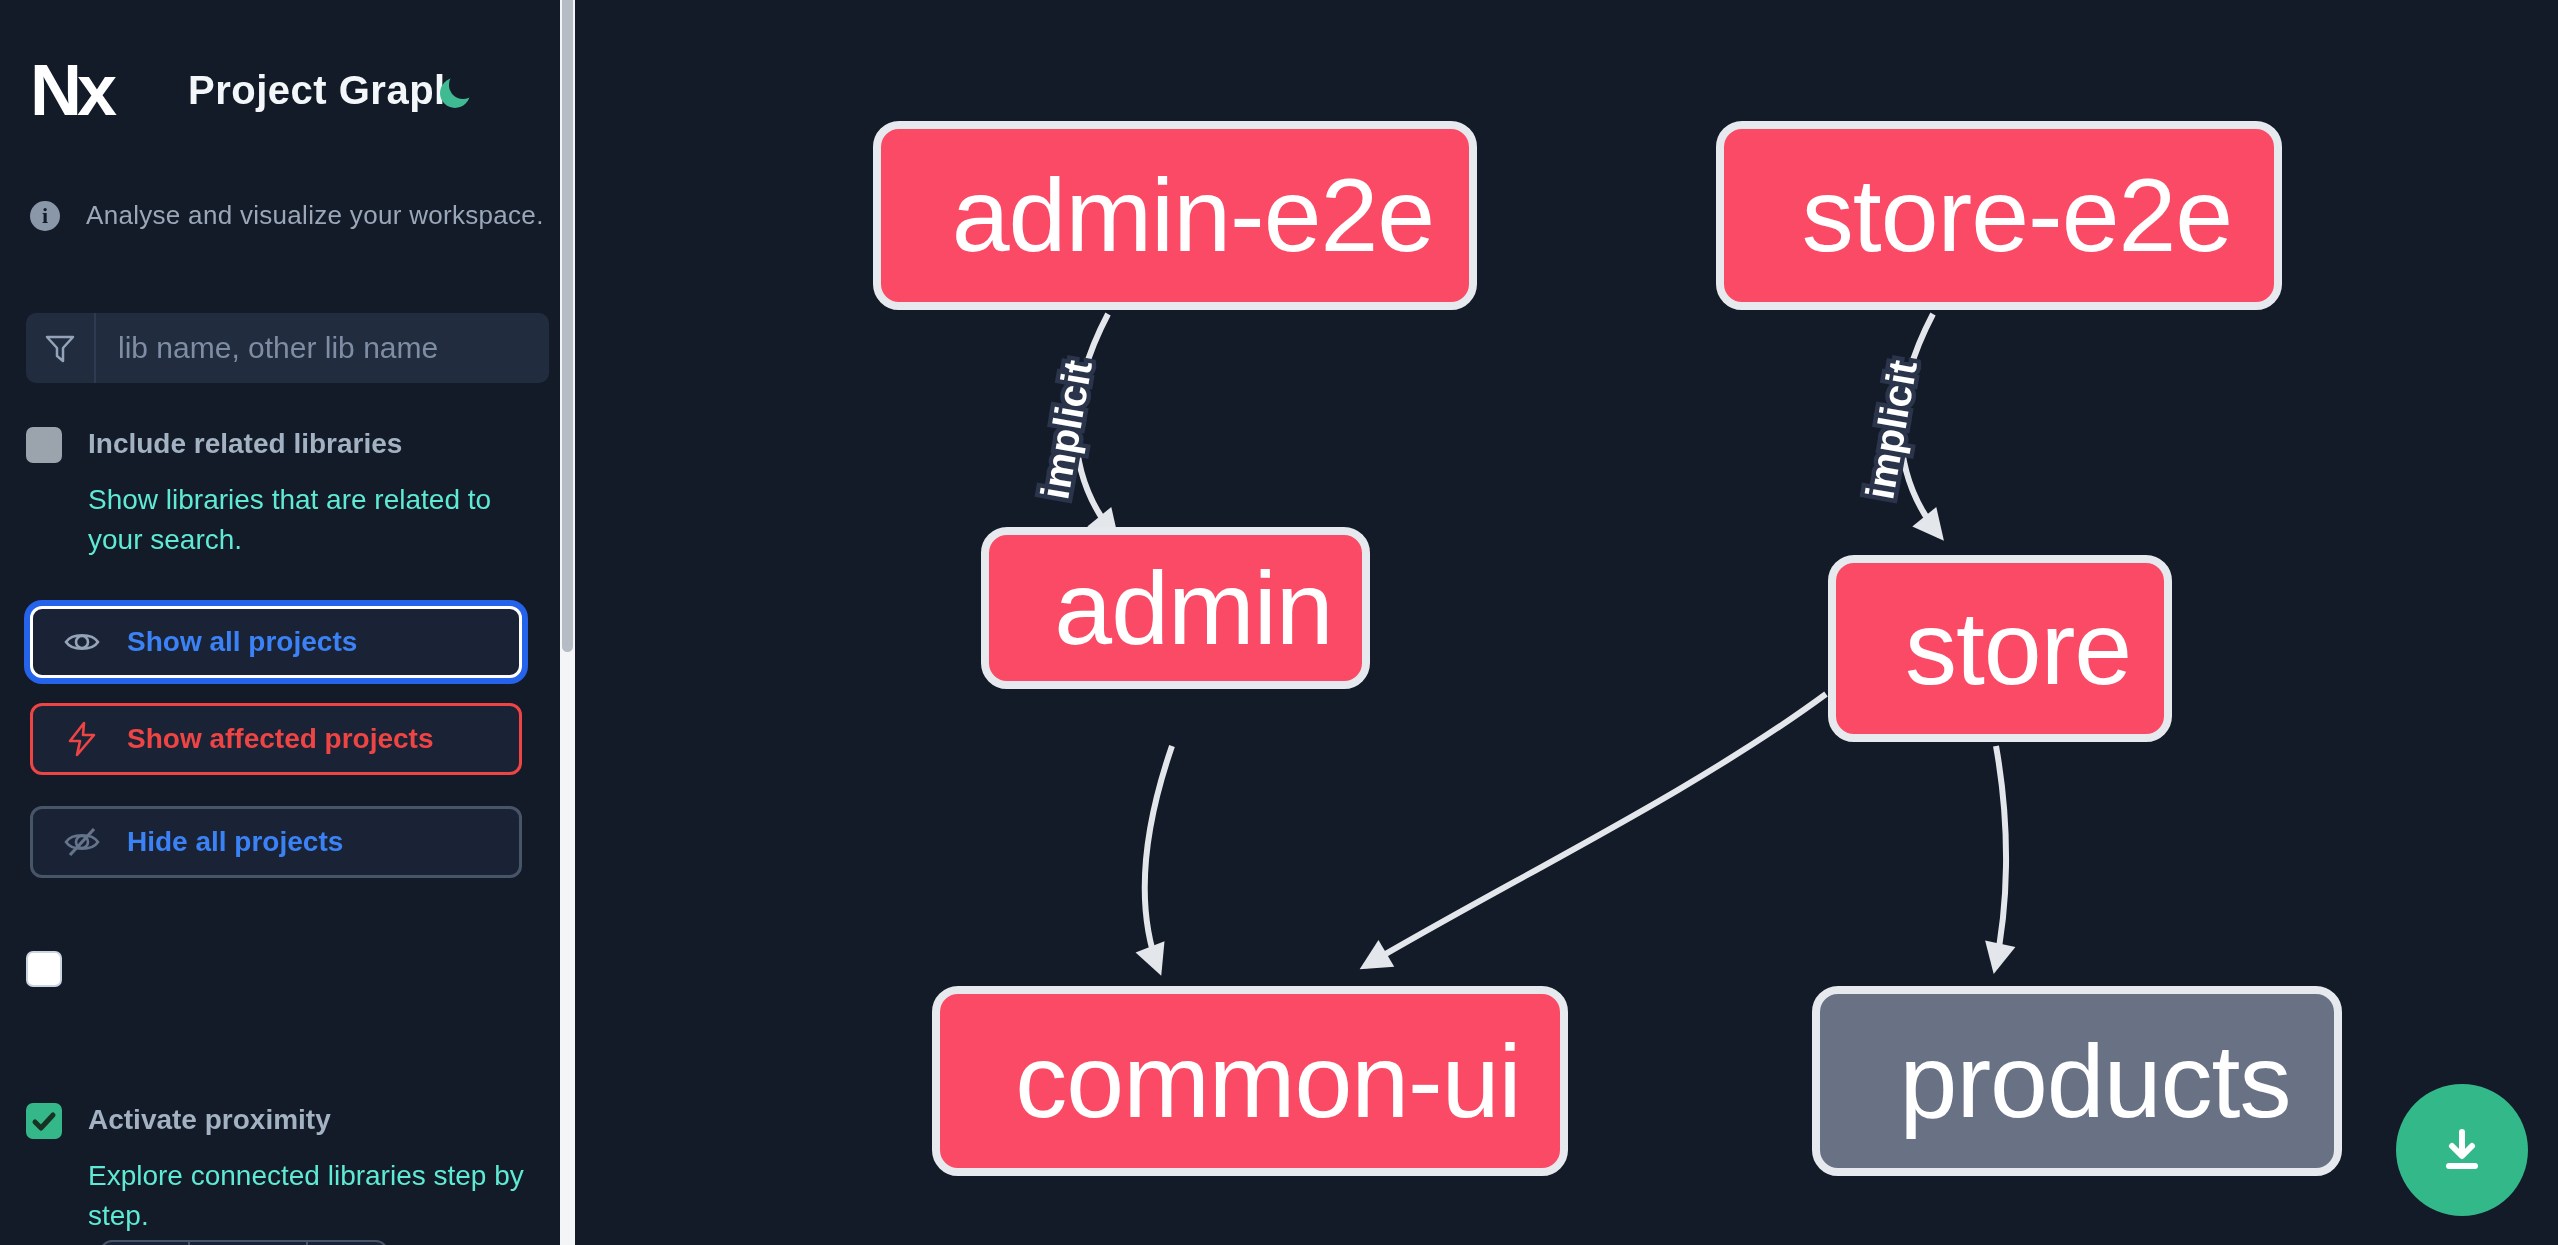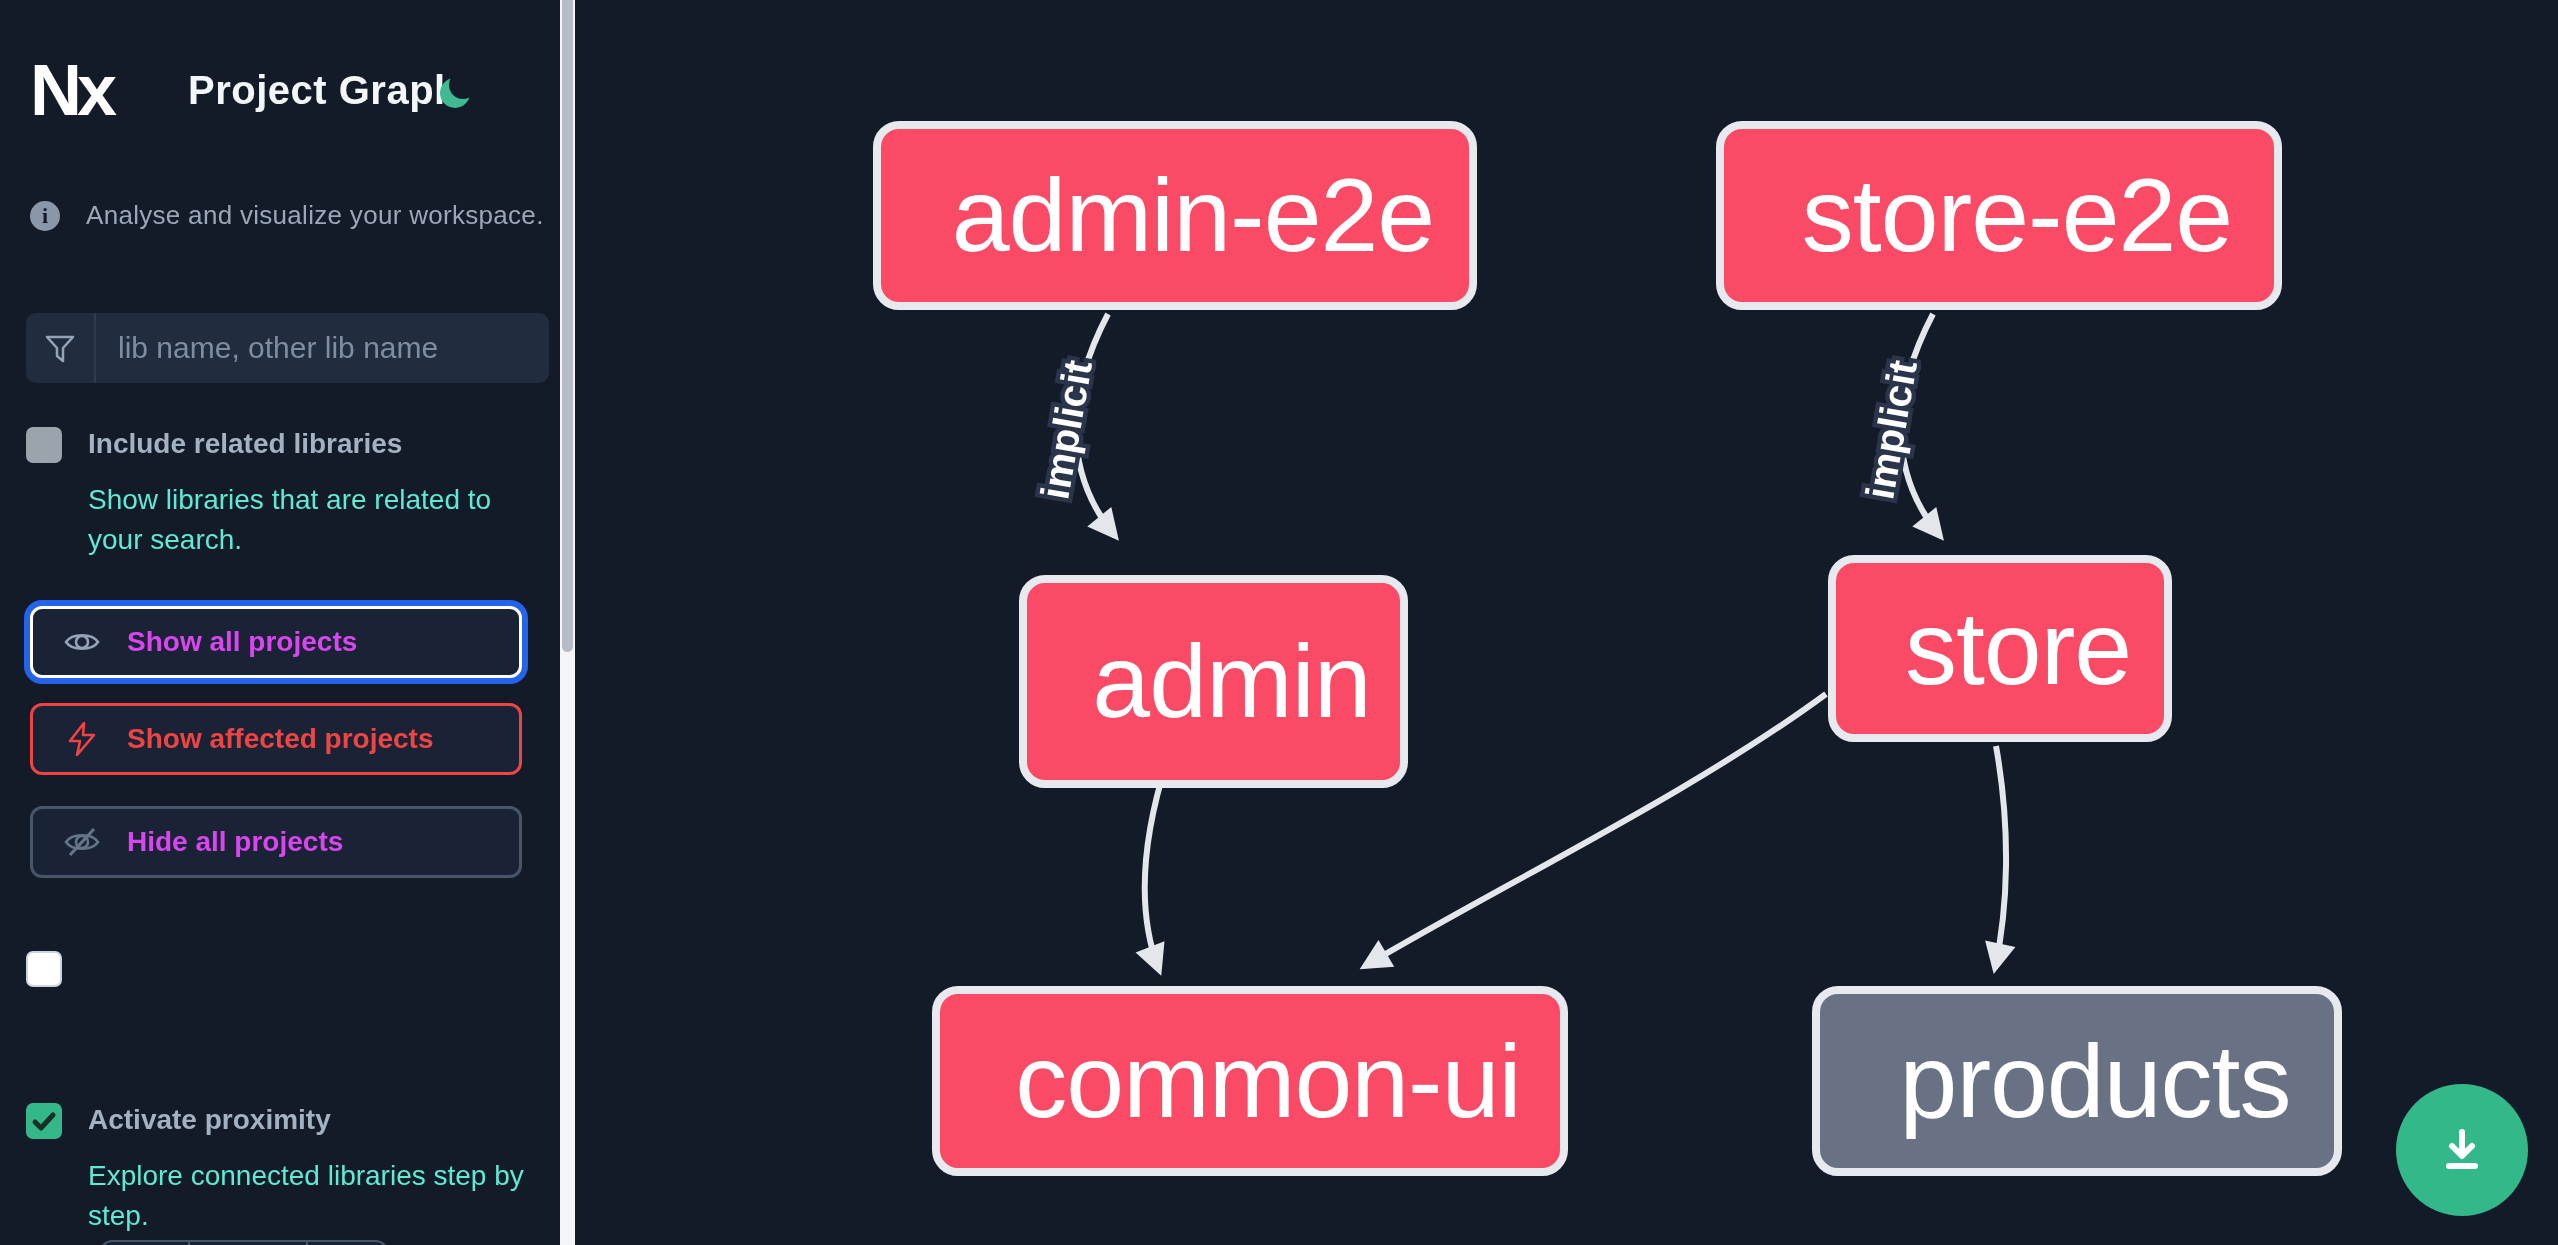--- a/index.html
+++ b/index.html
@@ -30,21 +30,21 @@
   .option-row { position:absolute; left:26px; display:flex; gap:26px; align-items:flex-start; }
   .checkbox { width:36px; height:36px; border-radius:7px; flex:0 0 auto; margin-top:3px; }
   .checkbox.gray { background:#9ba3ad; }
   .checkbox.white { background:#ffffff; border:2px solid #cbd5e1; }
   .checkbox.checked { background:#35b889; display:flex; align-items:center; justify-content:center; }
   .opt-text { width:445px; }
   .opt-label { font-size:28px; font-weight:700; color:#a3b2c2; line-height:40px; }
   .opt-desc { font-size:28px; color:#5eead4; line-height:40px; margin-top:16px; }
 
   .action-btn { position:absolute; left:30px; width:492px; height:72px; border-radius:12px; background:#1a2336; display:flex; align-items:center; padding:0 30px; gap:26px; cursor:pointer; }
-  .action-btn .btn-label { font-size:28px; font-weight:600; color:#d946ef; }
+  .action-btn .btn-label { font-size:28px; font-weight:600; color:#3b82f6; }
   .btn-focused { border:3px solid #ffffff; box-shadow:0 0 0 6px #2563eb; }
   .btn-affected { border:3px solid #ef4444; }
   .btn-affected .btn-label { color:#ef4444; }
   .btn-plain { border:3px solid #475569; }
 
   .stepper-partial { position:absolute; left:100px; top:1240px; display:flex; }
   .stepper-cell { height:40px; background:#1a2336; border:2px solid #47556a; }
   .stepper-cell.c1 { width:90px; border-radius:12px 0 0 0; }
   .stepper-cell.c2 { width:118px; border-left:none; }
   .stepper-cell.c3 { width:80px; border-left:none; border-radius:0 12px 0 0; }
@@ -170,21 +170,21 @@
       <path d="M 1421 746 C 1436 830, 1433 908, 1420 968" marker-end="url(#arrow)"></path>
     </g>
     <g font-family="Liberation Sans, DejaVu Sans, sans-serif" font-size="40" font-weight="700" fill="#ffffff" stroke="#2a344a" stroke-width="9" paint-order="stroke" text-anchor="middle">
       <text transform="translate(505 432) rotate(-80)">implicit</text>
       <text transform="translate(1330 432) rotate(-80)">implicit</text>
     </g>
   </svg>
 
   <div class="gnode pink" style="left:298px; top:121px; width:604px; height:189px;">admin-e2e</div>
   <div class="gnode pink" style="left:1141px; top:121px; width:566px; height:189px;">store-e2e</div>
-  <div class="gnode pink" style="left:406px; top:575px; width:389px; height:213px;margin-left:38px;">admin</div>
+  <div class="gnode pink" style="left:406px; top:527px; width:389px; height:162px;">admin</div>
   <div class="gnode pink" style="left:1253px; top:555px; width:344px; height:187px;">store</div>
   <div class="gnode pink" style="left:357px; top:986px; width:636px; height:190px;">common-ui</div>
   <div class="gnode gray" style="left:1237px; top:986px; width:530px; height:190px;">products</div>
 </div>
 
 <div class="fab">
   <svg width="60" height="60" viewBox="0 0 60 60" fill="none" stroke="#ffffff" stroke-width="6" stroke-linecap="round" stroke-linejoin="round">
     <path d="M30 12 V34"></path>
     <path d="M20 26 L30 36 L40 26"></path>
     <path d="M17 46 H43"></path>

